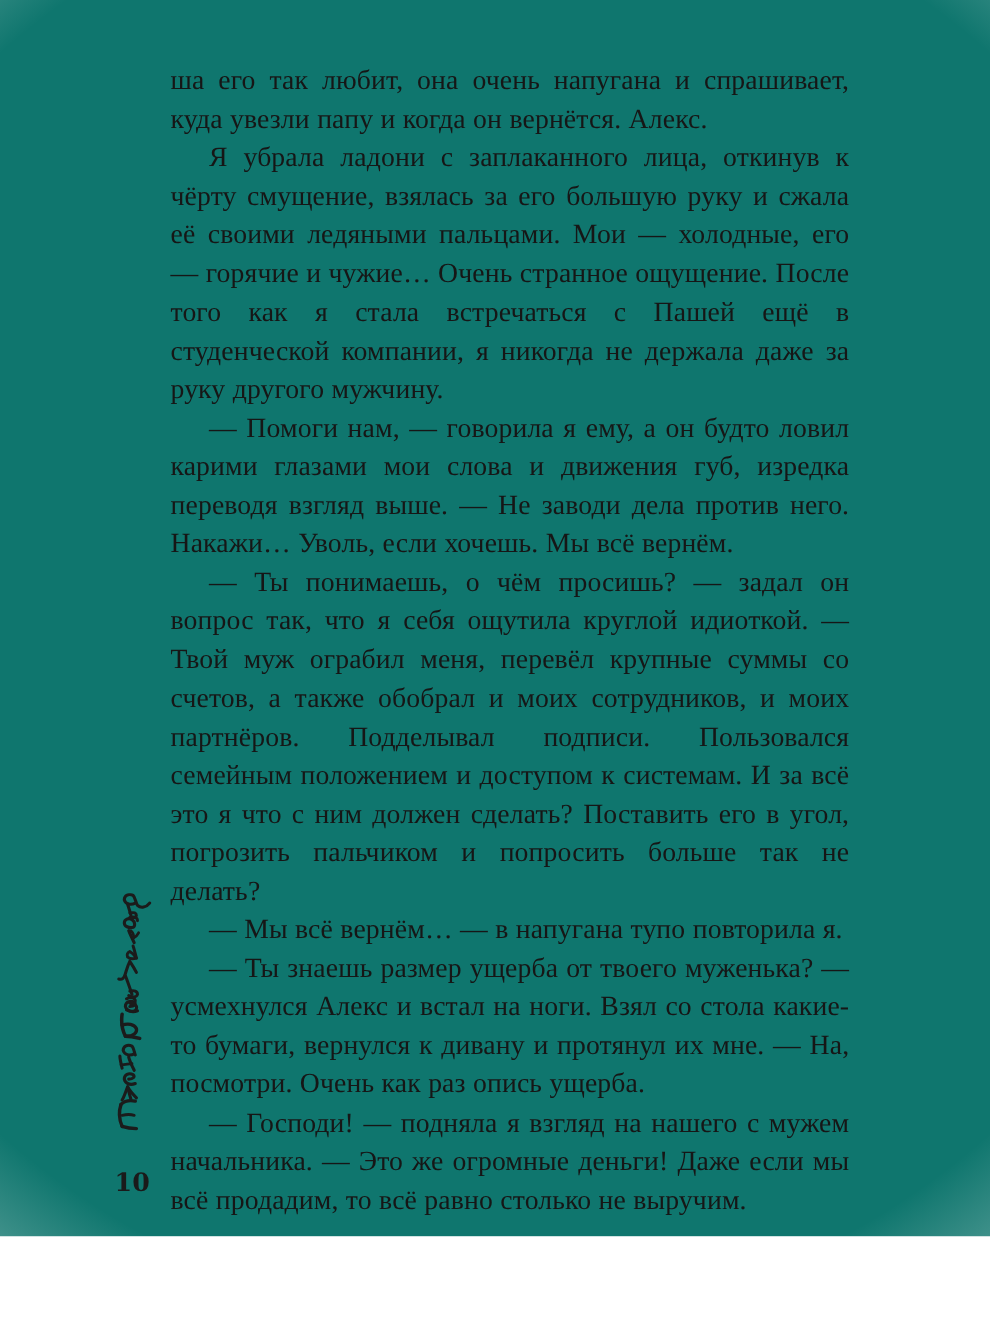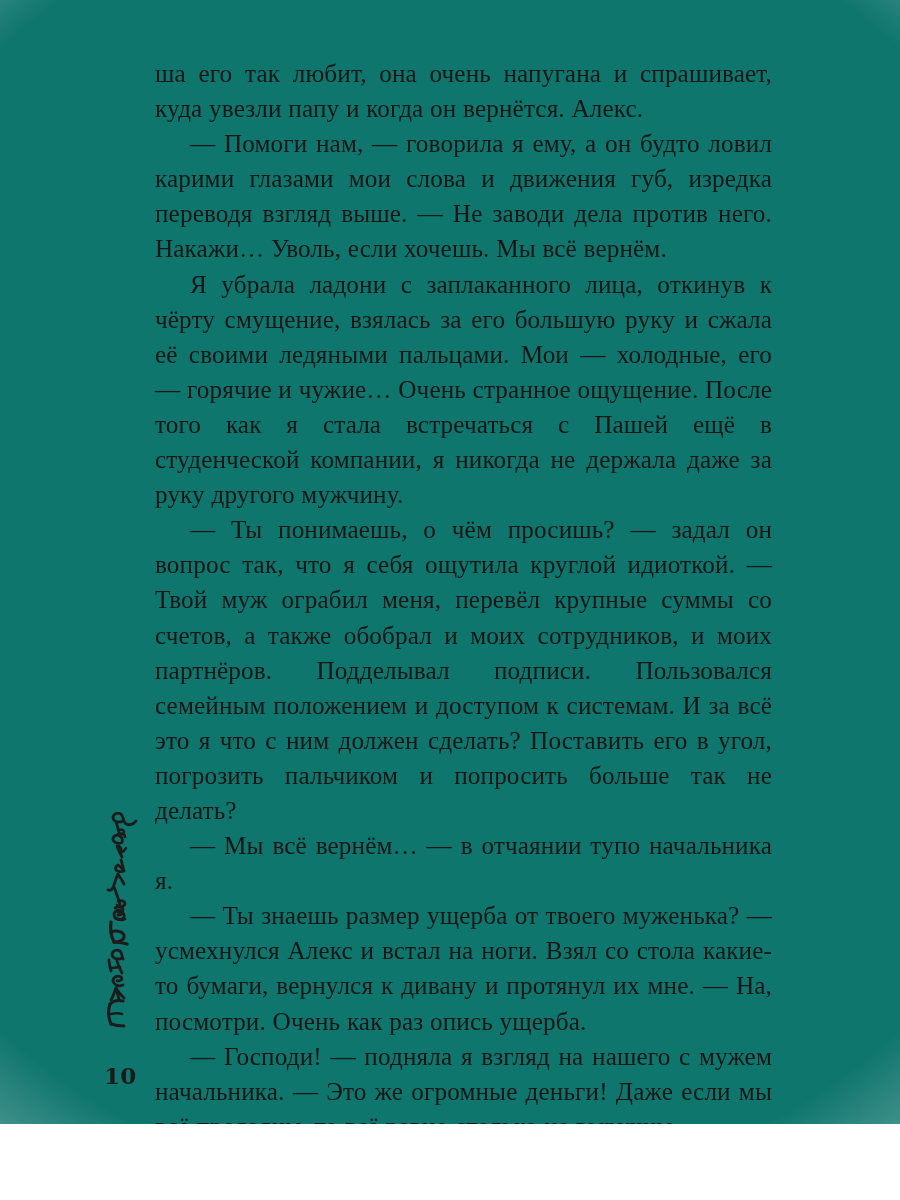--- a/index.html
+++ b/index.html
@@ -91,24 +91,24 @@
 </style>
 </head>
 <body>
 
 <div class="page">
 
   <div class="paper-texture"></div>
 
   <div class="text-column">
     <p class="para no-indent">ша его так любит, она очень напугана и спрашивает, куда увезли папу и когда он вернётся. Алекс.</p>
+    <p class="para indent">Я убрала ладони с заплаканного лица, откинув к чёрту смущение, взялась за его большую руку и сжала её своими ледяными пальцами. Мои — холодные, его — горячие и чужие… Очень странное ощущение. После того как я стала встречаться с Пашей ещё в студенческой компании, я никогда не держала даже за руку другого мужчину.</p>
     <p class="para indent">— Помоги нам, — говорила я ему, а он будто ловил карими глазами мои слова и движения губ, изредка переводя взгляд выше. — Не заводи дела против него. Накажи… Уволь, если хочешь. Мы всё вернём.</p>
-    <p class="para indent">Я убрала ладони с заплаканного лица, откинув к чёрту смущение, взялась за его большую руку и сжала её своими ледяными пальцами. Мои — холодные, его — горячие и чужие… Очень странное ощущение. После того как я стала встречаться с Пашей ещё в студенческой компании, я никогда не держала даже за руку другого мужчину.</p>
     <p class="para indent">— Ты понимаешь, о чём просишь? — задал он вопрос так, что я себя ощутила круглой идиоткой. — Твой муж ограбил меня, перевёл крупные суммы со счетов, а также обобрал и моих сотрудников, и моих партнёров. Подделывал подписи. Пользовался семейным положением и доступом к системам. И за всё это я что с ним должен сделать? Поставить его в угол, погрозить пальчиком и попросить больше так не делать?</p>
-    <p class="para indent">— Мы всё вернём… — в отчаянии тупо начальника я.</p>
+    <p class="para indent">— Мы всё вернём… — в напугана тупо повторила я.</p>
     <p class="para indent">— Ты знаешь размер ущерба от твоего муженька? — усмехнулся Алекс и встал на ноги. Взял со стола какие-то бумаги, вернулся к дивану и протянул их мне. — На, посмотри. Очень как раз опись ущерба.</p>
     <p class="para indent">— Господи! — подняла я взгляд на нашего с мужем начальника. — Это же огромные деньги! Даже если мы всё продадим, то всё равно столько не выручим.</p>
   </div>
 
   <div class="folio">10</div>
 
   <div class="author-signature">
 
     <svg viewBox="0 0 46 222" aria-hidden="true">
       <g fill="none" stroke="#1b1b1b" stroke-linecap="round" stroke-linejoin="round">

